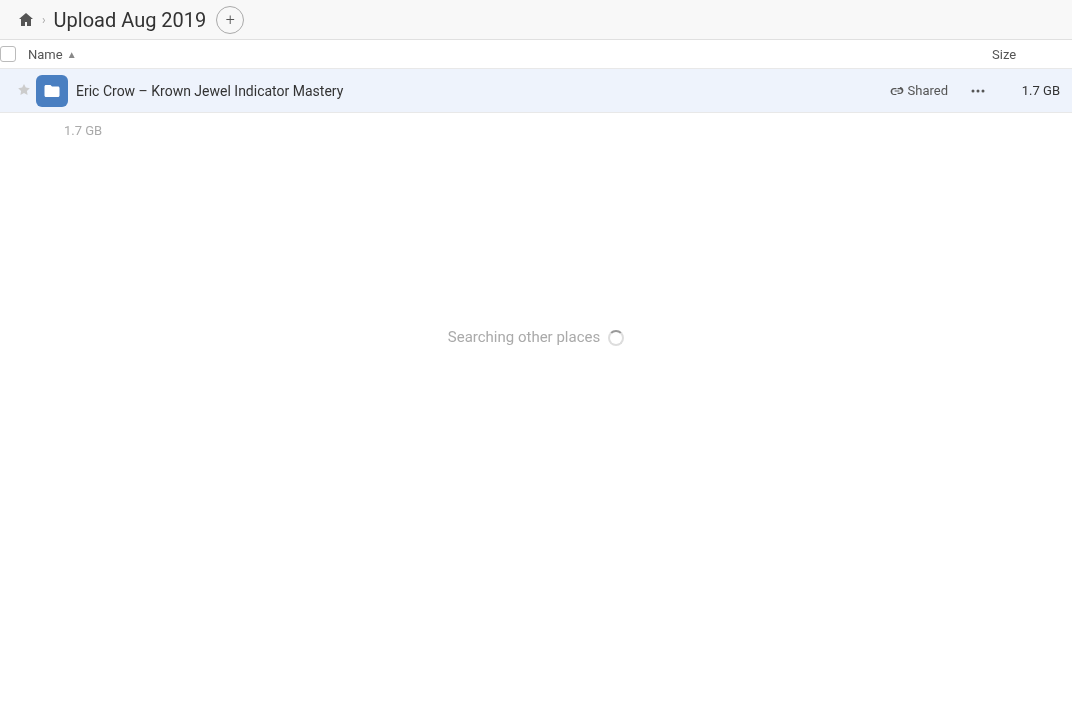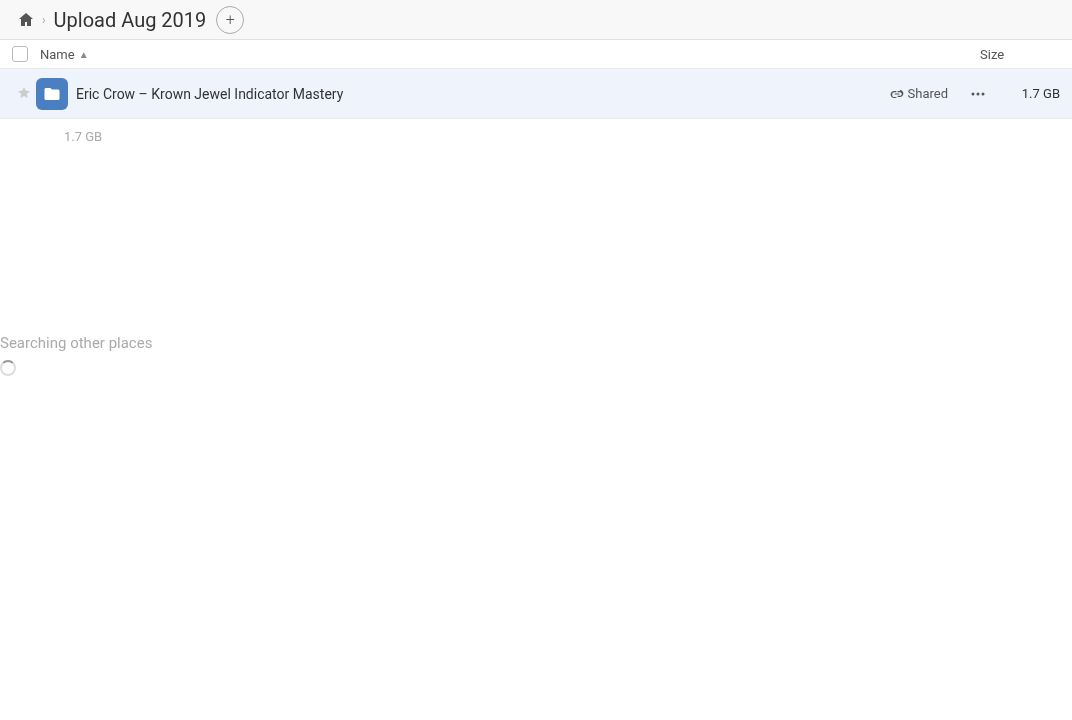--- a/index.html
+++ b/index.html
@@ -64,21 +64,21 @@
       font-size: 16px;
       font-weight: 300;
       background: transparent;
       margin-left: 4px;
     }
 
     
     .col-headers {
       display: flex;
       align-items: center;
-      padding: 6px 12px;
+      padding: 6px 0;
       border-bottom: 1px solid #e8e8e8;
       background: #fff;
     }
 
     .col-checkbox {
       width: 28px;
       display: flex;
       align-items: center;
     }
 
@@ -97,21 +97,21 @@
       text-align: left;
       font-size: 13px;
       color: #555;
     }
 
     
     .file-row {
       display: flex;
       align-items: center;
       padding: 6px 12px;
-      height: 50px;
+      height: 44px;
       background: #eef3fc;
       border-bottom: 1px solid #e8e8e8;
       position: relative;
     }
 
     .star-btn {
       width: 24px;
       display: flex;
       align-items: center;
       justify-content: center;
@@ -182,27 +182,26 @@
       align-items: center;
       justify-content: space-between;
       padding: 10px 12px 10px 64px;
       color: #aaa;
       font-size: 13px;
     }
 
     
     .searching-section {
       display: flex;
-      align-items: flex-start;
+      align-items: flex-end;
       justify-content: center;
       margin-top: 180px;
       gap: 8px;
       color: #aaa;
       font-size: 15px;
-      flex-direction: column;
     }
 
     
     .spinner {
       width: 16px;
       height: 16px;
       border: 2px solid #ddd;
       border-top: 2px solid #999;
       border-radius: 50%;
       animation: spin 0.8s linear infinite;

